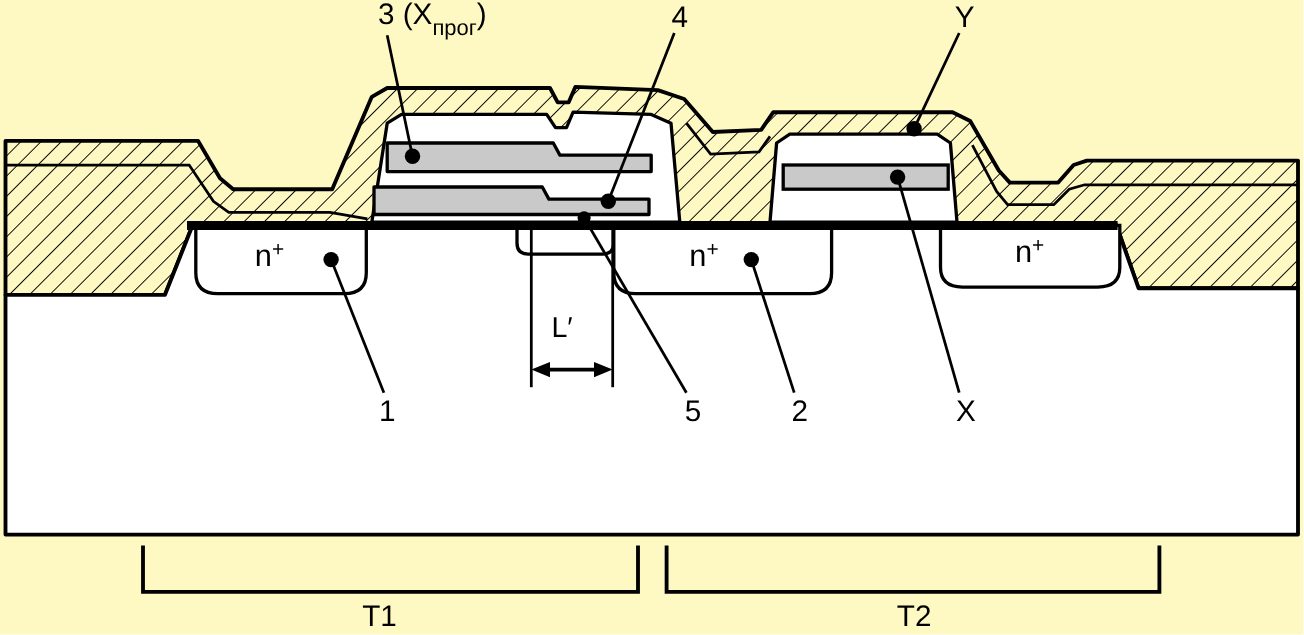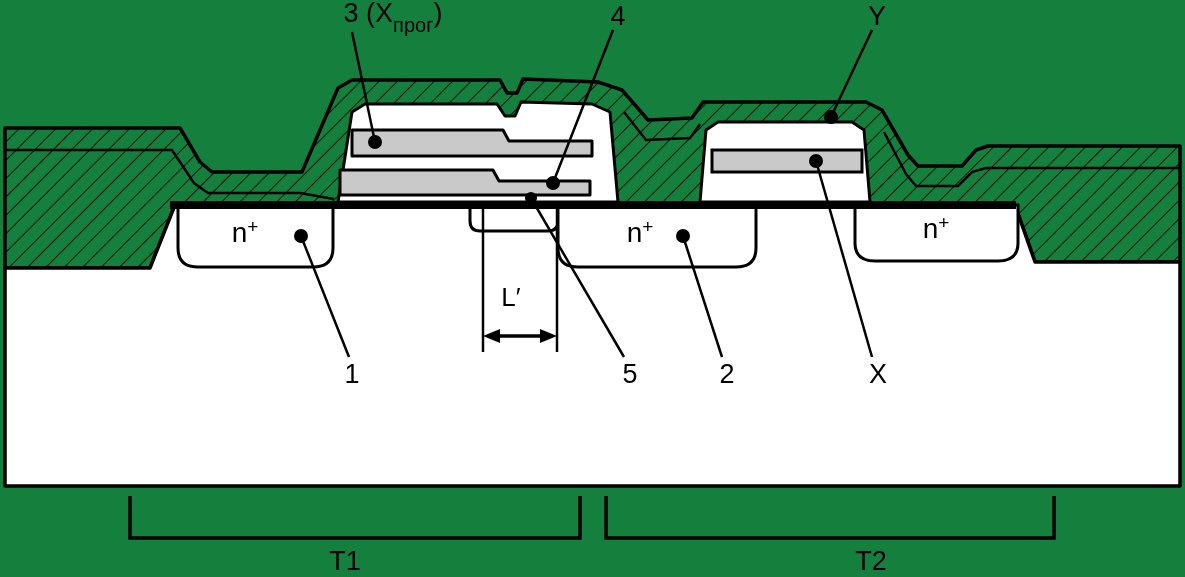--- a/index.html
+++ b/index.html
@@ -1,19 +1,19 @@
 <!DOCTYPE html>
 <html><head>
 <meta charset="utf-8">
 <style>
   html,body{margin:0;padding:0;background:#ffffff;}
   .stage{
     position:relative;
     width:1185px;height:577px;
-    background:#15803d;
+    background:#fef9c3;
     font-family:"Liberation Sans", sans-serif;
     color:#000;
     overflow:hidden;
   }
   .stage svg{position:absolute;left:0;top:0;}
   .lbl{
     position:absolute;
     transform:translate(-50%,-50%);
     font-size:27px;
     line-height:1;
@@ -93,15 +93,15 @@
   <div class="lbl lbl-n" style="left:936px;top:229px;"><span>n</span><span class="sup">+</span></div>
 
   <div class="lbl" style="left:511px;top:297px;font-size:26px;">L′</div>
 
   <div class="lbl" style="left:352px;top:374px;">1</div>
   <div class="lbl" style="left:630px;top:374px;">5</div>
   <div class="lbl" style="left:727px;top:374px;">2</div>
   <div class="lbl" style="left:878px;top:374px;">X</div>
 
   <div class="lbl" style="left:345px;top:561px;">T1</div>
-  <div class="lbl" style="left:831px;top:561px;margin-left:40px;">T2</div>
+  <div class="lbl" style="left:831px;top:561px;">T2</div>
 
 </div>
 
 </body></html>

